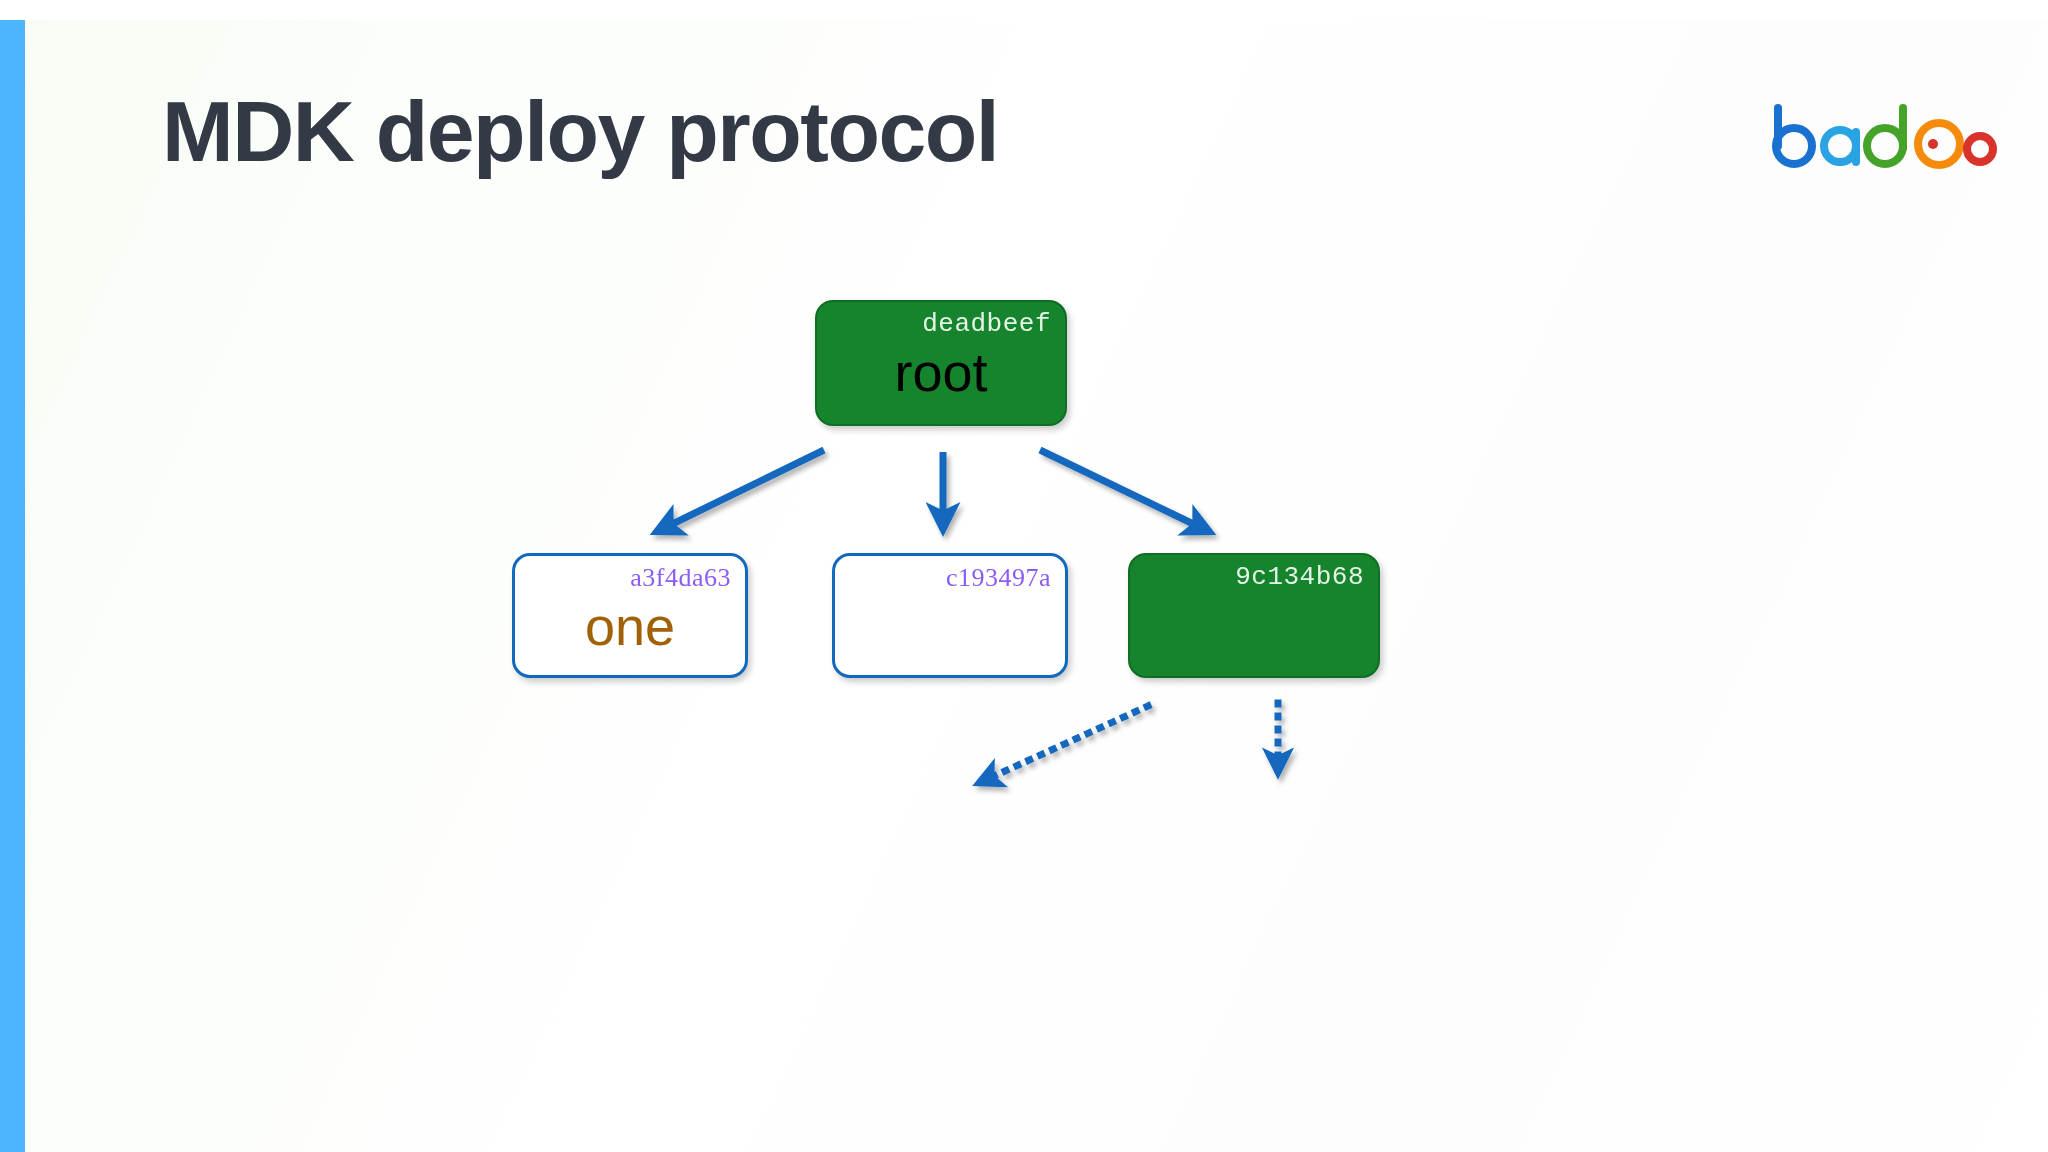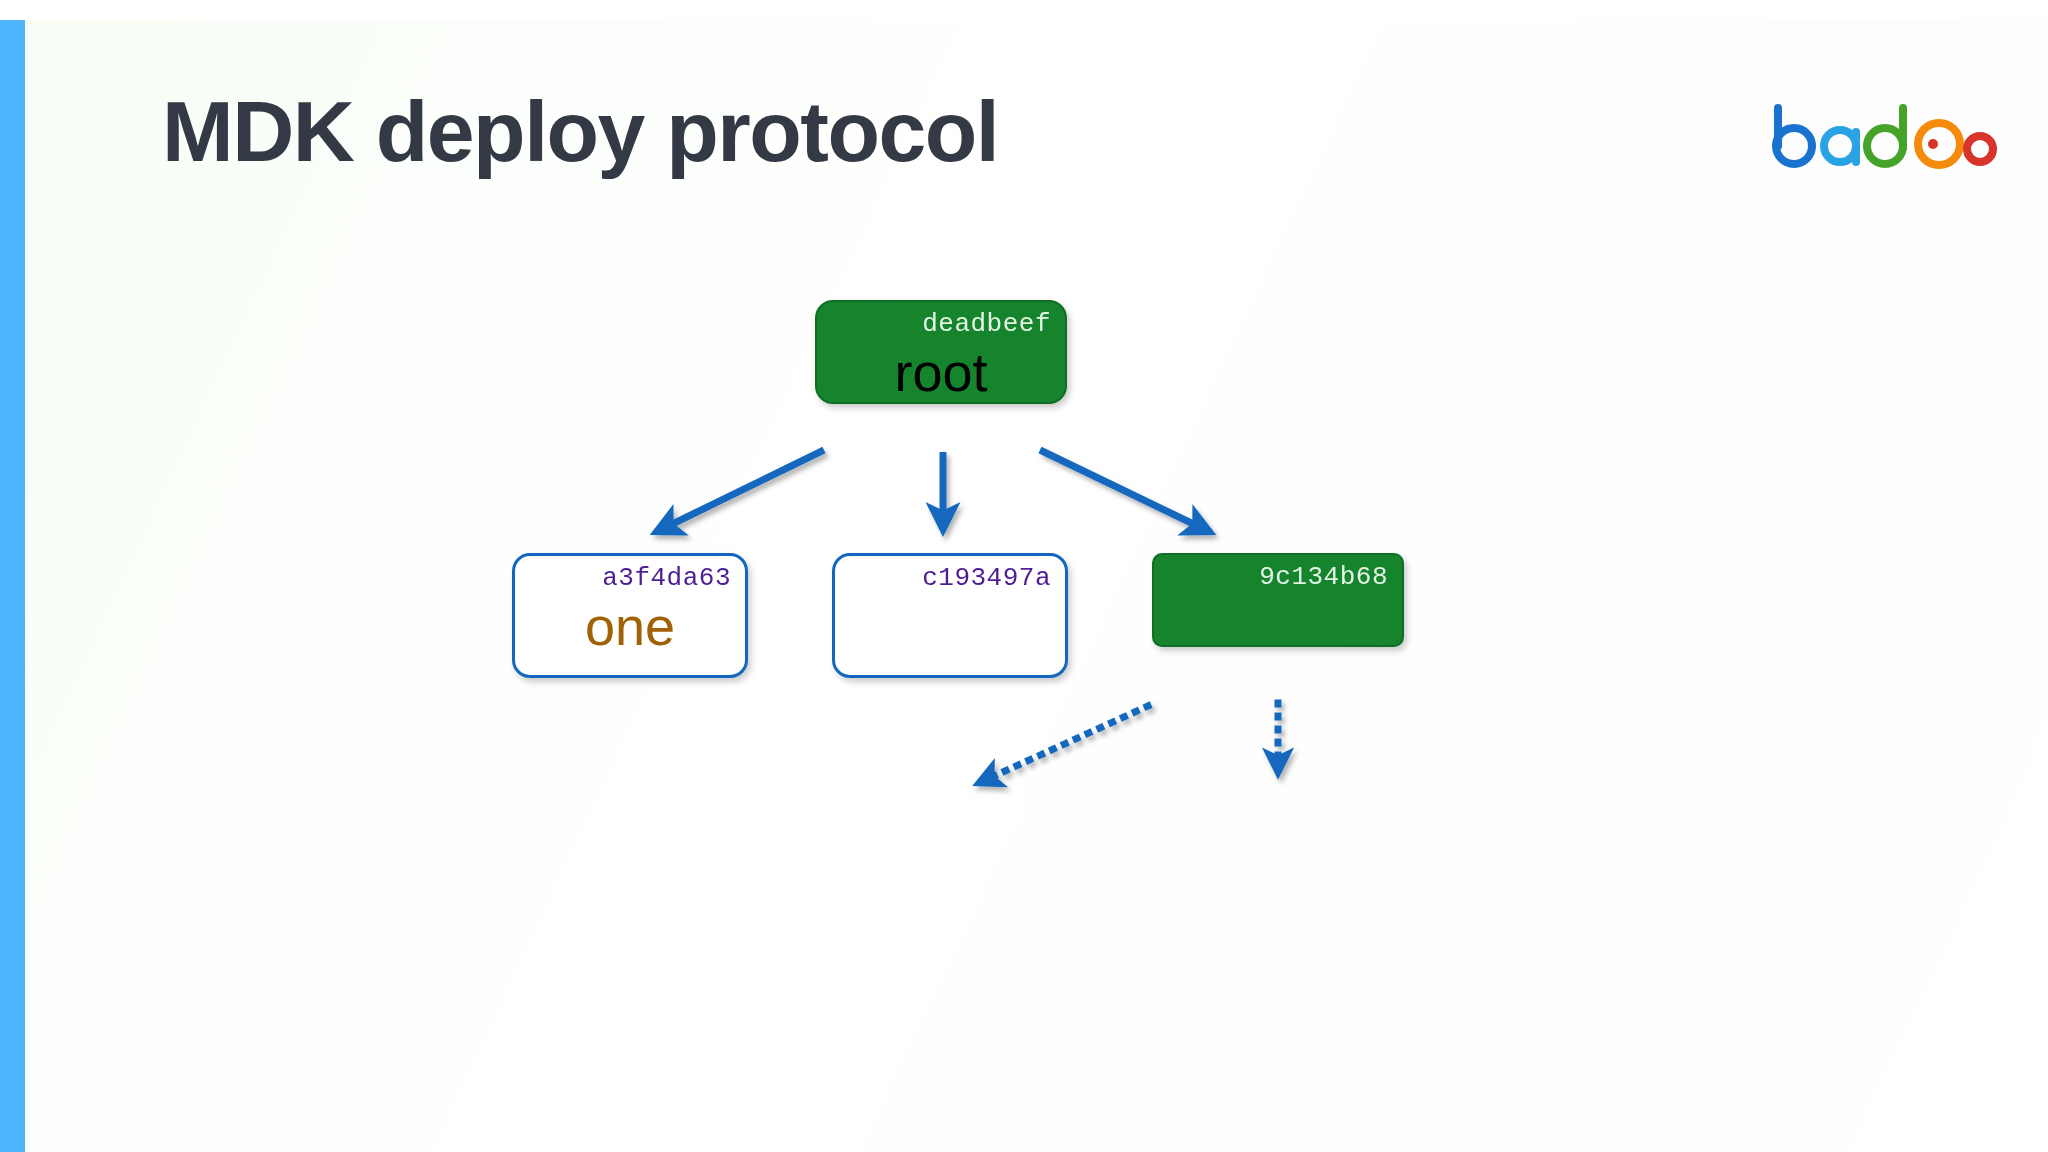--- a/index.html
+++ b/index.html
@@ -101,28 +101,28 @@
     background: #16832d;
     border: 2px solid #0f6d24;
   }
   .node.green .node-hash  { color: #e3f5e6; }
   .node.green .node-label { color: #000000; }
 
   .node.plain {
     background: #ffffff;
     border: 3px solid #1268bf;
   }
-  .node.plain .node-hash  { color: #4c1d95; }
+  .node.plain .node-hash  { color: #8b5cf6; font-family: Liberation Serif, serif; }
   .node.plain .node-label { color: #a16207; }
 
   
-  #node-root  { left: 815px;  top: 280px; width: 252px; height: 104px; }
+  #node-root  { left: 815px;  top: 280px; width: 252px; height: 126px; }
   #node-one   { left: 512px;  top: 533px; width: 236px; height: 125px; }
   #node-two   { left: 832px;  top: 533px; width: 236px; height: 125px; padding-left: 20px; }
-  #node-tree  { left: 1152px; top: 533px; width: 252px; height: 94px; border-radius: 10px; }
+  #node-tree  { left: 1128px; top: 533px; width: 252px; height: 125px; }
 </style>
 </head>
 <body>
 
 <div id="slide">
 
   <div id="accent-bar"></div>
 
   <div id="page-title">MDK deploy protocol</div>
 

